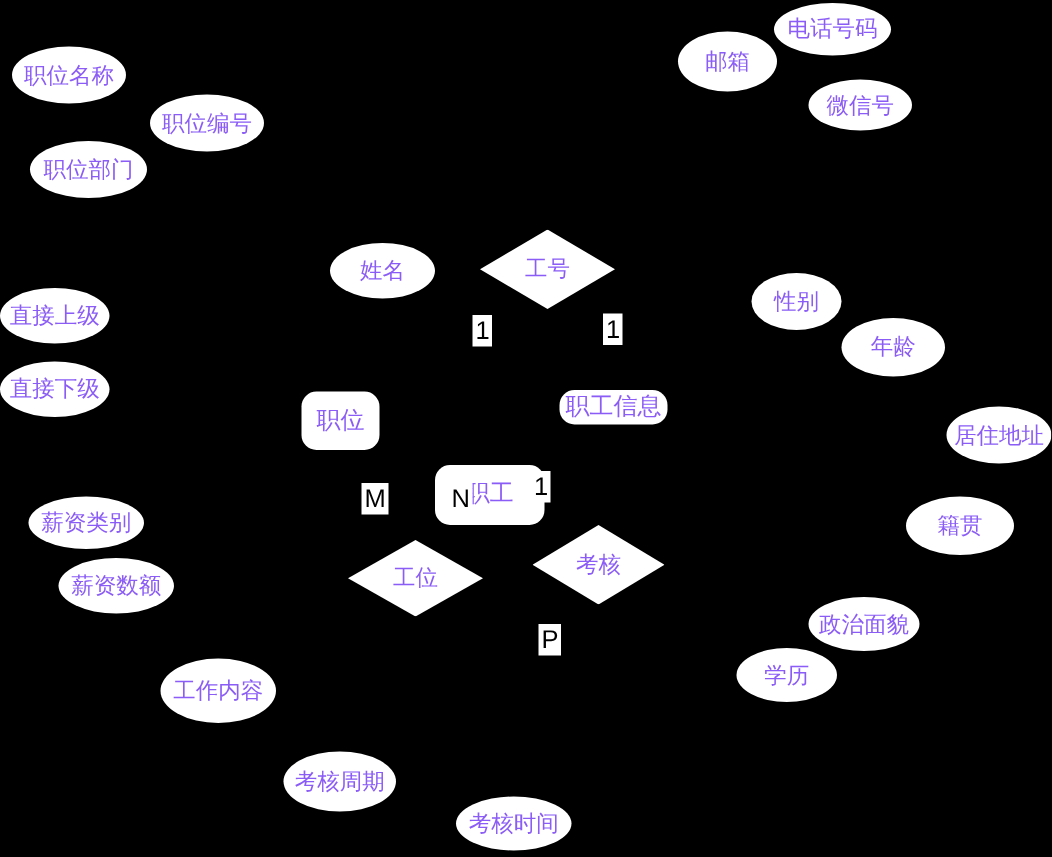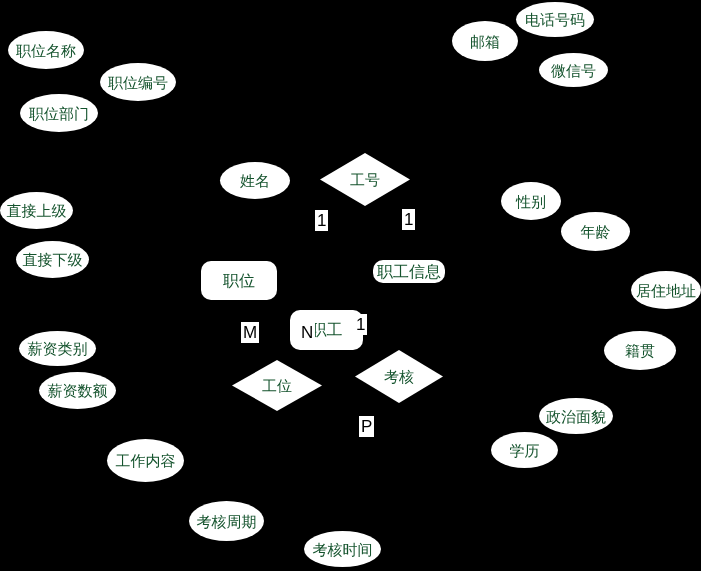--- a/index.html
+++ b/index.html
@@ -9,21 +9,21 @@
     background:#000000;
     overflow:hidden;
     font-family:"Liberation Sans","DejaVu Sans",sans-serif;
   }
   .node{
     position:absolute;
     display:flex;
     align-items:center;
     justify-content:center;
     background:#ffffff;
-    color:#14532d;
+    color:#8b5cf6;
     font-size:15px;
     line-height:1;
     white-space:nowrap;
     box-sizing:border-box;
     text-align:center;
   }
   .attribute{ border-radius:50%; }
   .entity{ border-radius:10px; font-size:16px; }
   .relationship{
     clip-path:polygon(50% 0, 100% 50%, 50% 100%, 0 50%);
@@ -36,37 +36,37 @@
     font-size:17px;
     line-height:1.25;
     padding:0 2px;
     text-align:center;
   }
 </style>
 </head>
 <body>
 
 <div id="canvas">
-    <div class="node entity" style="left: 201px; top: 261px; width: 76px; height: 39px;">职位</div>
+    <div class="node entity" style="left: 201px; top: 261px; width: 52px; height: 39px;">职位</div>
     <div class="node entity" style="left: 290px; top: 262px; width: 73px; height: 40px; margin-top: 48px;">职工</div>
     <div class="node entity" style="left: 373px; top: 260px; width: 72px; height: 23px;">职工信息</div>
     <div class="node relationship" style="left: 320px; top: 153px; width: 90px; height: 53px;">工号</div>
     <div class="node relationship" style="left: 232px; top: 360px; width: 90px; height: 51px;">工位</div>
     <div class="node relationship" style="left: 355px; top: 350px; width: 88px; height: 53px;">考核</div>
     <div class="node attribute" style="left: 8px; top: 31px; width: 76px; height: 38px;">职位名称</div>
     <div class="node attribute" style="left: 100px; top: 63px; width: 76px; height: 38px;">职位编号</div>
     <div class="node attribute" style="left: 20px; top: 94px; width: 78px; height: 38px;">职位部门</div>
     <div class="node attribute" style="left: 452px; top: 21px; width: 66px; height: 40px; text-align: center;">邮箱</div>
     <div class="node attribute" style="left: 516px; top: 2px; width: 78px; height: 35px;">电话号码</div>
     <div class="node attribute" style="left: 539px; top: 53px; width: 69px; height: 34px;">微信号</div>
     <div class="node attribute" style="left: 220px; top: 162px; width: 70px; height: 37px;">姓名</div>
     <div class="node attribute" style="left: 501px; top: 182px; width: 60px; height: 38px;">性别</div>
     <div class="node attribute" style="left: 0px; top: 192px; width: 73px; height: 37px;">直接上级</div>
     <div class="node attribute" style="left: 561px; top: 212px; width: 69px; height: 39px;">年龄</div>
-    <div class="node attribute" style="left: 16px; top: 241px; width: 73px; height: 37px;">直接下级</div>
+    <div class="node attribute" style="left: 0px; top: 241px; width: 73px; height: 37px;">直接下级</div>
     <div class="node attribute" style="left: 604px; top: 331px; width: 72px; height: 39px;">籍贯</div>
     <div class="node attribute" style="left: 631px; top: 271px; width: 70px; height: 38px;">居住地址</div>
     <div class="node attribute" style="left: 19px; top: 331px; width: 77px; height: 35px;">薪资类别</div>
     <div class="node attribute" style="left: 39px; top: 372px; width: 77px; height: 37px;">薪资数额</div>
     <div class="node attribute" style="left: 491px; top: 432px; width: 67px; height: 36px;">学历</div>
     <div class="node attribute" style="left: 539px; top: 398px; width: 74px; height: 36px;">政治面貌</div>
     <div class="node attribute" style="left: 107px; top: 439px; width: 77px; height: 43px;">工作内容</div>
     <div class="node attribute" style="left: 189px; top: 501px; width: 75px; height: 40px;">考核周期</div>
     <div class="node attribute" style="left: 304px; top: 531px; width: 77px; height: 36px;">考核时间</div>
     <div class="cardinality" style="left: 315px; top: 210px;">1</div>

